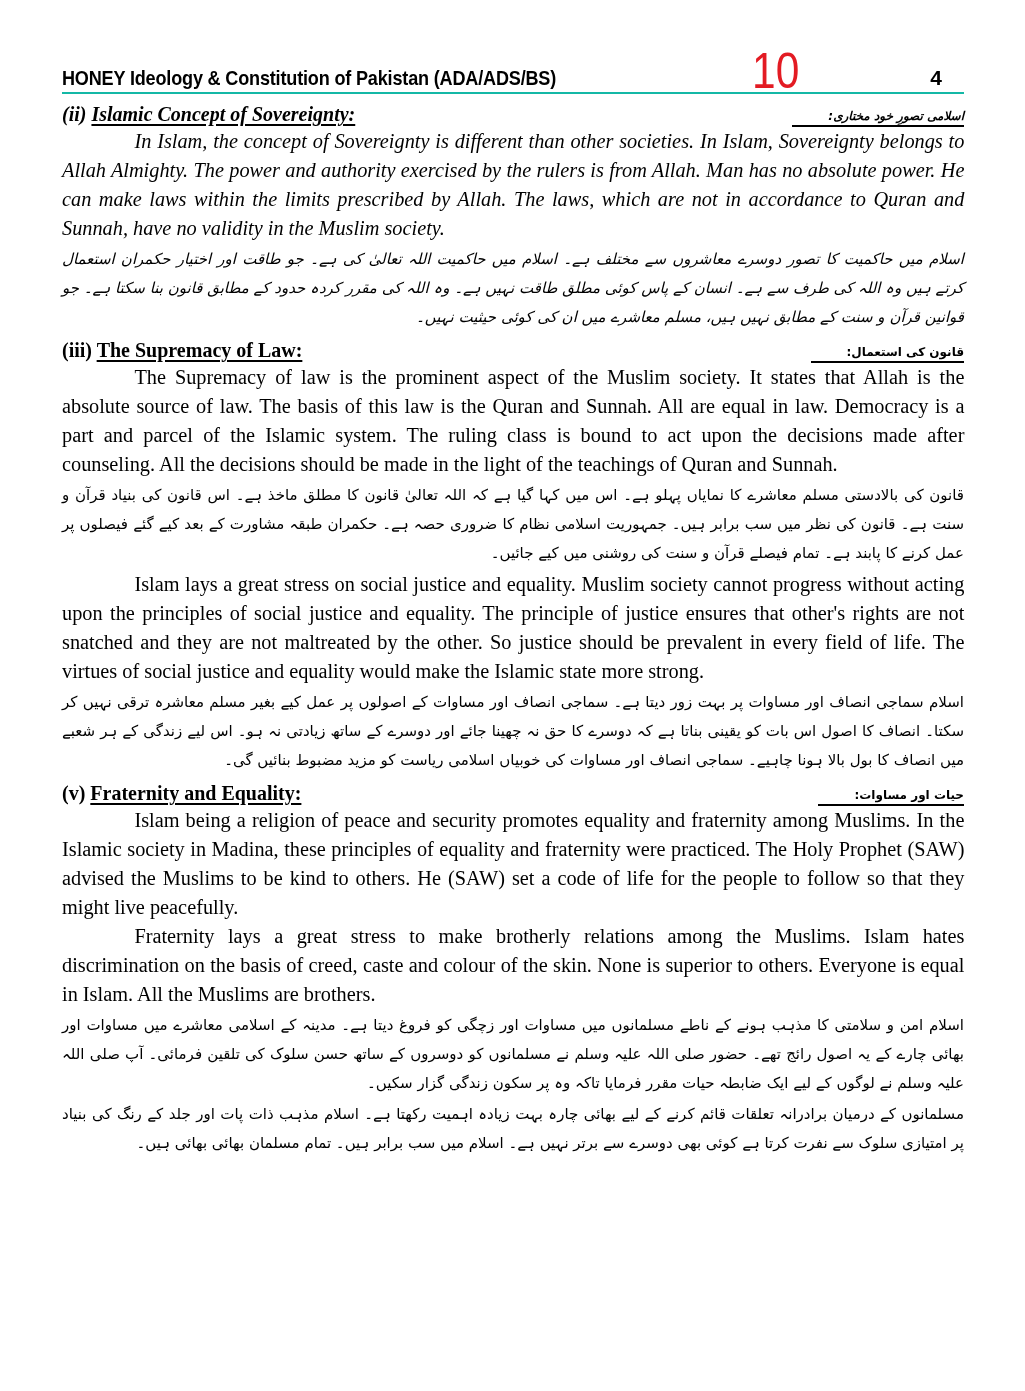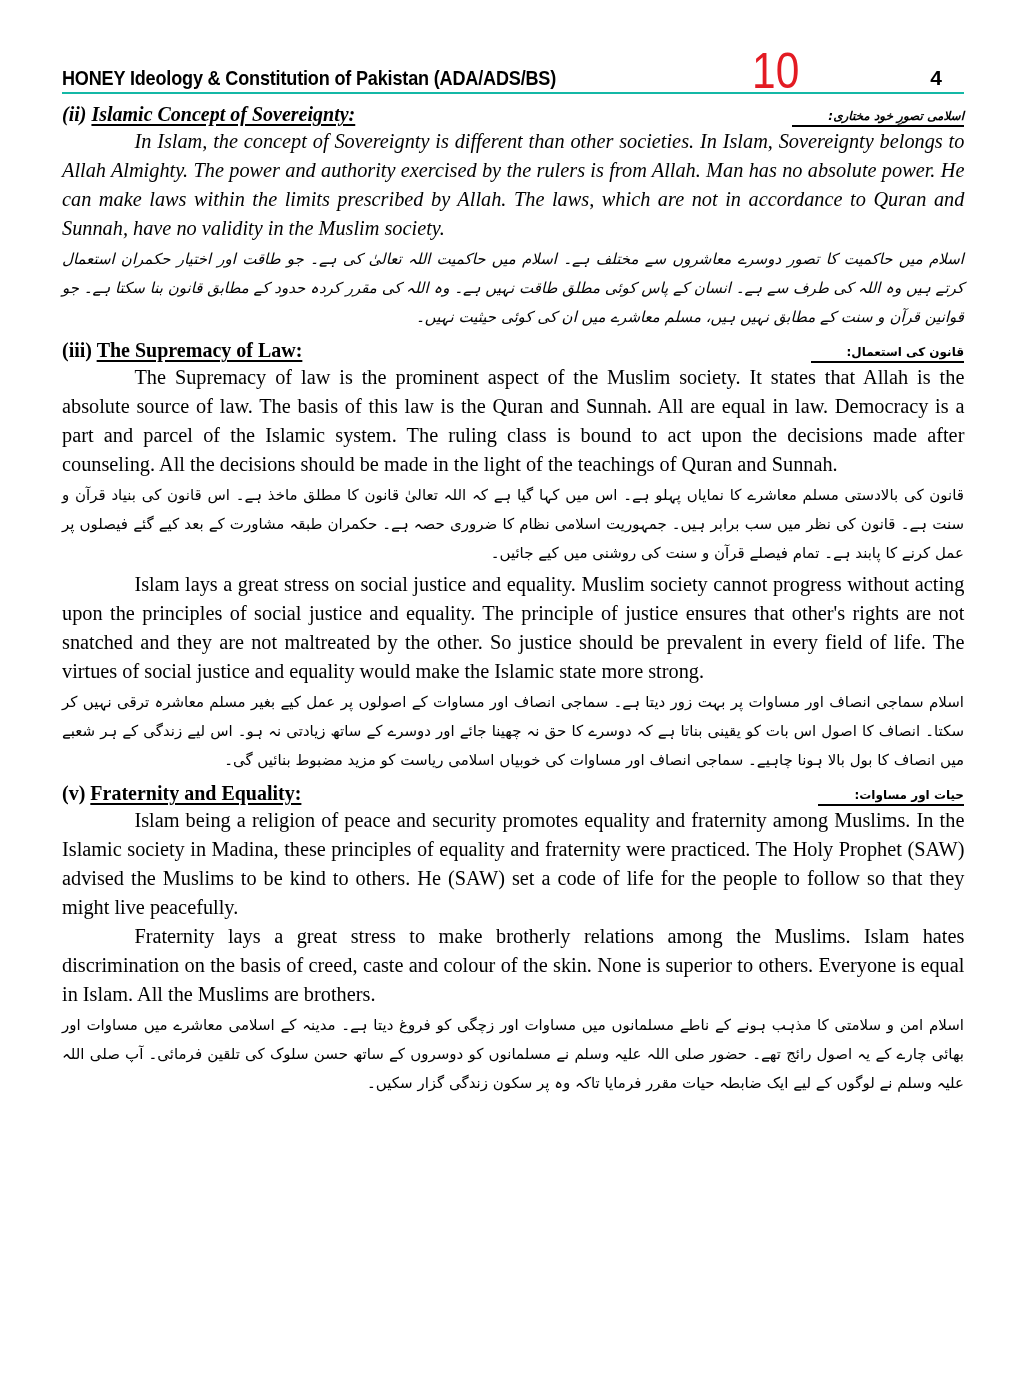--- a/index.html
+++ b/index.html
@@ -52,14 +52,15 @@
   </div>
 
   <div class="section" style="margin-top:2px;">
     <div class="sec-head">
       <span class="sec-head-en"><span class="num">(v)</span> <span class="title">Fraternity and Equality:</span></span>
       <span class="sec-head-ur">حیات اور مساوات:</span>
     </div>
     <p class="en-para">Islam being a religion of peace and security promotes equality and fraternity among Muslims. In the Islamic society in Madina, these principles of equality and fraternity were practiced. The Holy Prophet (SAW) advised the Muslims to be kind to others. He (SAW) set a code of life for the people to follow so that they might live peacefully.</p>
     <p class="en-para">Fraternity lays a great stress to make brotherly relations among the Muslims. Islam hates discrimination on the basis of creed, caste and colour of the skin. None is superior to others. Everyone is equal in Islam. All the Muslims are brothers.</p>
     <p class="ur-para">اسلام امن و سلامتی کا مذہب ہونے کے ناطے مسلمانوں میں مساوات اور زچگی کو فروغ دیتا ہے۔ مدینہ کے اسلامی معاشرے میں مساوات اور بھائی چارے کے یہ اصول رائج تھے۔ حضور صلی اللہ علیہ وسلم نے مسلمانوں کو دوسروں کے ساتھ حسن سلوک کی تلقین فرمائی۔ آپ صلی اللہ علیہ وسلم نے لوگوں کے لیے ایک ضابطہ حیات مقرر فرمایا تاکہ وہ پر سکون زندگی گزار سکیں۔</p>
+    <p class="ur-para">مسلمانوں کے درمیان برادرانہ تعلقات قائم کرنے کے لیے بھائی چارہ بہت زیادہ اہمیت رکھتا ہے۔ اسلام مذہب ذات پات اور جلد کے رنگ کی بنیاد پر امتیازی سلوک سے نفرت کرتا ہے کوئی بھی دوسرے سے برتر نہیں ہے۔ اسلام میں سب برابر ہیں۔ تمام مسلمان بھائی بھائی ہیں۔</p>
   </div>
 </div>
 
 </body></html>

